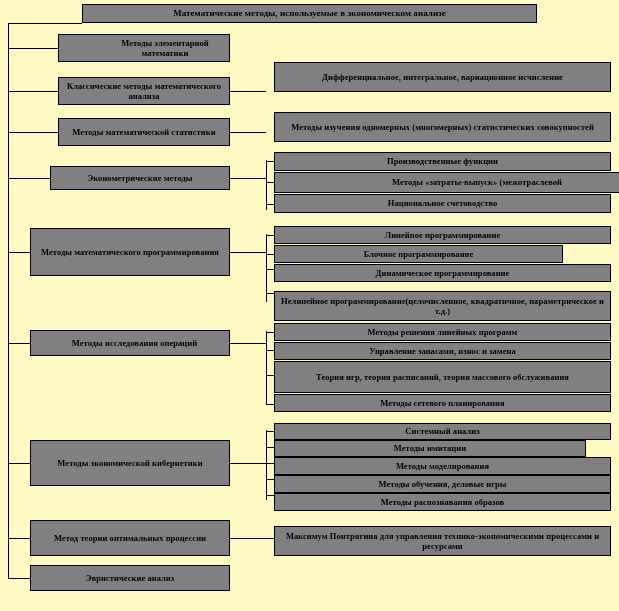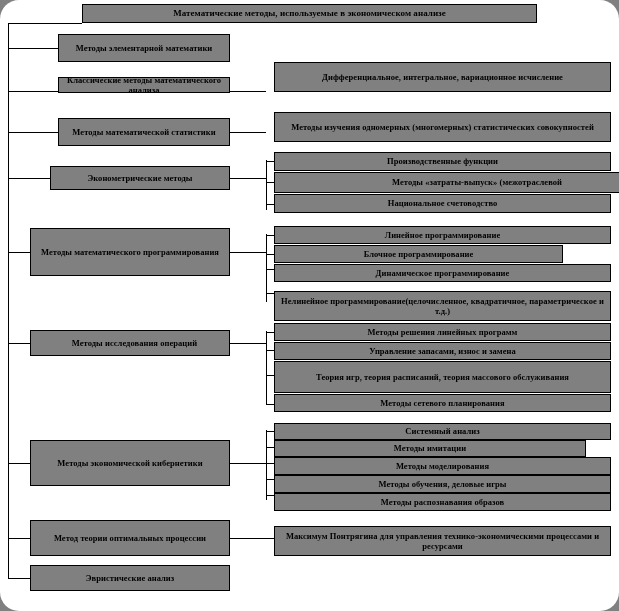--- a/index.html
+++ b/index.html
@@ -7,23 +7,22 @@
     padding: 0;
     background: #808080;
   }
   body {
     font-family: "Liberation Serif", serif;
   }
   #page {
     position: relative;
     width: 619px;
     height: 611px;
-    background: #ffffff;
+    background: #fef9c3;
     overflow: hidden;
-    border-radius: 19px;
   }
   .box {
     position: absolute;
     box-sizing: border-box;
     border: 1px solid #000;
     background: #808080;
     color: #000;
     font-weight: bold;
     font-size: 8.5px;
     line-height: 1.22;
@@ -58,22 +57,22 @@
   <div class="line hline" style="left:8px; top:48px; width:50px;"></div>
   <div class="line hline" style="left:8px; top:91px; width:50px;"></div>
   <div class="line hline" style="left:8px; top:132px; width:50px;"></div>
   <div class="line hline" style="left:8px; top:178px; width:42px;"></div>
   <div class="line hline" style="left:8px; top:252px; width:22px;"></div>
   <div class="line hline" style="left:8px; top:343px; width:22px;"></div>
   <div class="line hline" style="left:8px; top:463px; width:22px;"></div>
   <div class="line hline" style="left:8px; top:538px; width:22px;"></div>
   <div class="line hline" style="left:8px; top:578px; width:22px;"></div>
 
-  <div class="box" style="left:58px; top:34px; width:172px; height:28px;">Методы элементарной математики</div>
-  <div class="box" style="left:58px; top:77px; width:172px; height:16px;">Классические методы математического анализа</div>
+  <div class="box" style="left:58px; top:34px; width:172px; height:28px;padding-left:45px;">Методы элементарной математики</div>
+  <div class="box" style="left:58px; top:77px; width:172px; height:28px;">Классические методы математического анализа</div>
   <div class="box" style="left:58px; top:118px; width:172px; height:28px;">Методы математической статистики</div>
   <div class="box" style="left:50px; top:166px; width:180px; height:24px;">Эконометрические методы</div>
   <div class="box" style="left:30px; top:228px; width:200px; height:48px;">Методы математического программирования</div>
   <div class="box" style="left:30px; top:330px; width:200px; height:26px;padding-left:12px;">Методы исследования операций</div>
   <div class="box" style="left:30px; top:440px; width:200px; height:46px;">Методы экономической кибернетики</div>
   <div class="box" style="left:30px; top:520px; width:200px; height:36px;">Метод теории оптимальных процессии</div>
   <div class="box" style="left:30px; top:565px; width:200px; height:26px;">Эвристические анализ</div>
 
   <div class="line hline" style="left:230px; top:91px; width:36px;"></div>
   <div class="line hline" style="left:230px; top:132px; width:36px;"></div>

